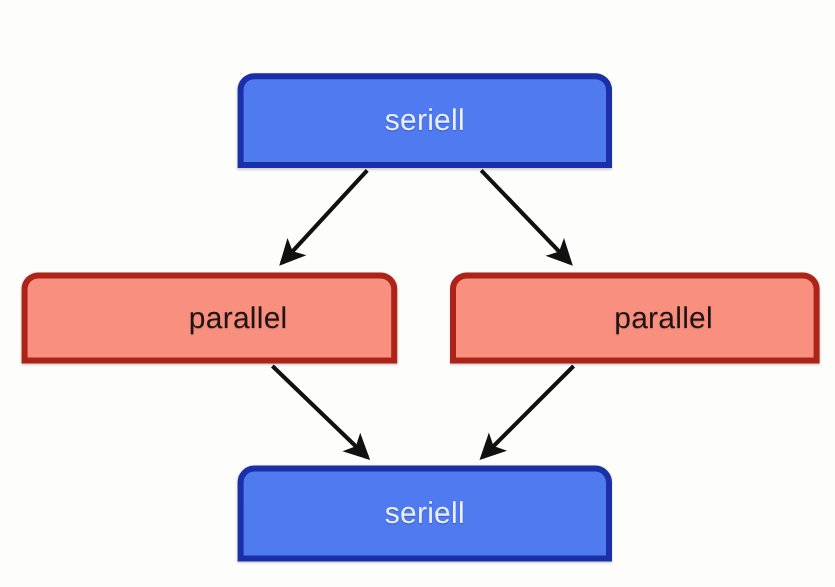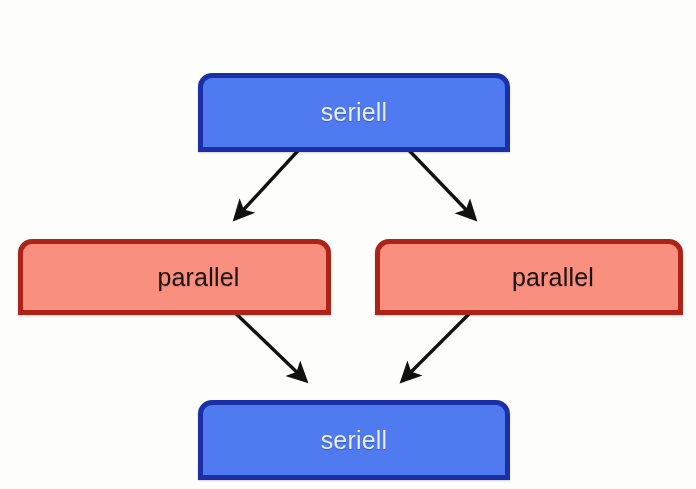--- a/index.html
+++ b/index.html
@@ -16,21 +16,20 @@
     font-family: "Liberation Sans", sans-serif;
   }
   .node {
     position: absolute;
     box-sizing: border-box;
     display: flex;
     align-items: center;
     justify-content: center;
     border-style: solid;
     border-radius: 14px 14px 0 0;
-    margin-top: 12px;
   }
   .node-label {
     font-size: 25px;
     letter-spacing: 0.2px;
     line-height: 1;
     white-space: nowrap;
     user-select: none;
   }
   
   .node.blue {

